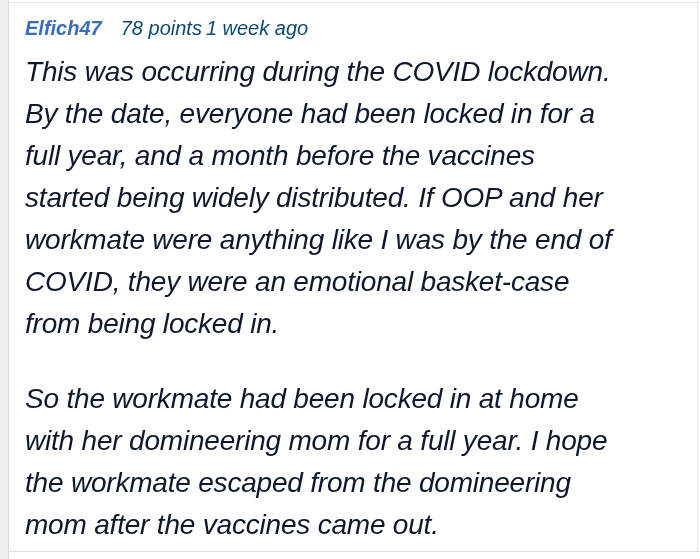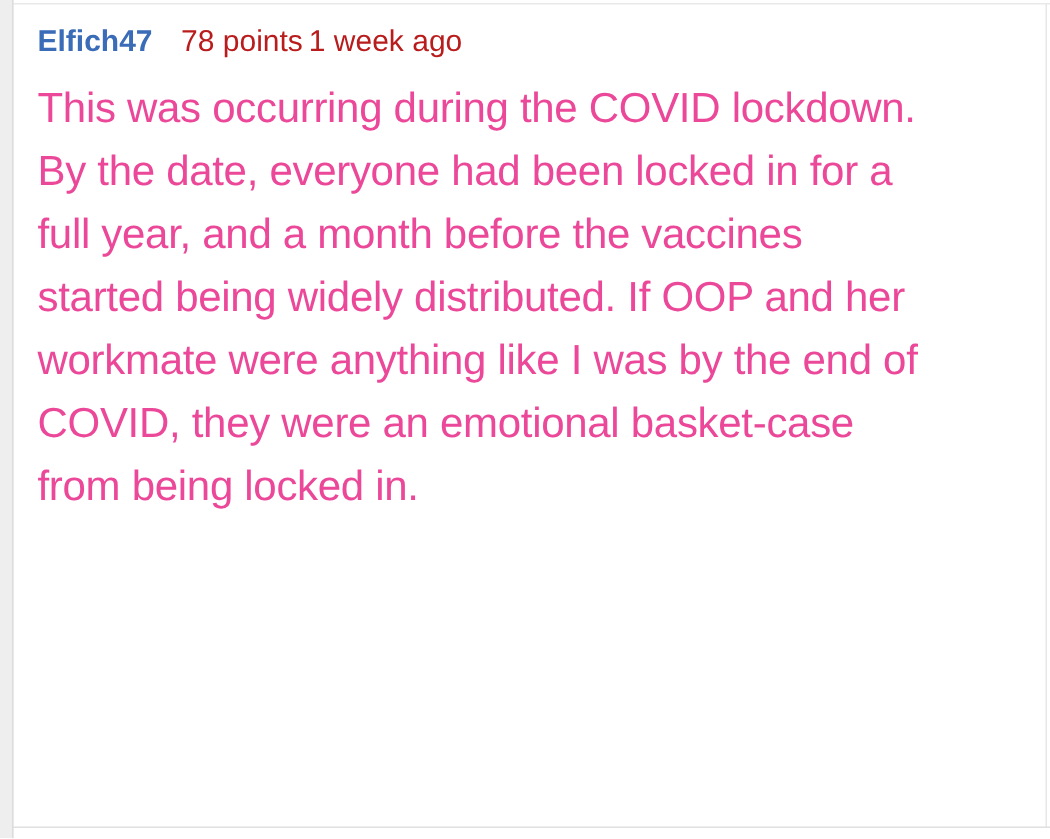--- a/index.html
+++ b/index.html
@@ -48,44 +48,45 @@
     width: 8px;
     background: #eeeeee;
     border-right: 1px solid #dcdcdc;
   }
   .content {
     position: absolute;
     left: 9px;
     top: 3px;
     right: 20px;
     padding: 13px 10px 0 16px;
+    font-style: italic;
   }
   .header {
     display: flex;
     align-items: baseline;
     font-size: 20px;
     line-height: 24px;
   }
   .author {
     color: #3a6cb8;
     font-weight: 700;
     text-decoration: none;
     cursor: pointer;
   }
   .meta {
-    color: #b91c1c;
+    color: #0c4a6e;
     font-weight: 400;
   }
   .meta.points { margin-left: 19px; }
   .meta.time   { margin-left: 4px; }
   .body {
     margin-top: 11px;
     font-size: 28px;
     line-height: 42px;
-    color: #ec4899;
+    color: #0f172a;
     letter-spacing: -0.2px;
   }
   .para {
     white-space: pre-line;
     margin: 0;
   }
   .para + .para {
     margin-top: 33px;
   }
 </style>
@@ -106,15 +107,19 @@
     </div>
 
     <div class="body">
       <p class="para">This was occurring during the COVID lockdown.
 By the date, everyone had been locked in for a
 full year, and a month before the vaccines
 started being widely distributed. If OOP and her
 workmate were anything like I was by the end of
 COVID, they were an emotional basket-case
 from being locked in.</p>
+      <p class="para">So the workmate had been locked in at home
+with her domineering mom for a full year. I hope
+the workmate escaped from the domineering
+mom after the vaccines came out.</p>
     </div>
   </div>
 </div>
 
 </body></html>

